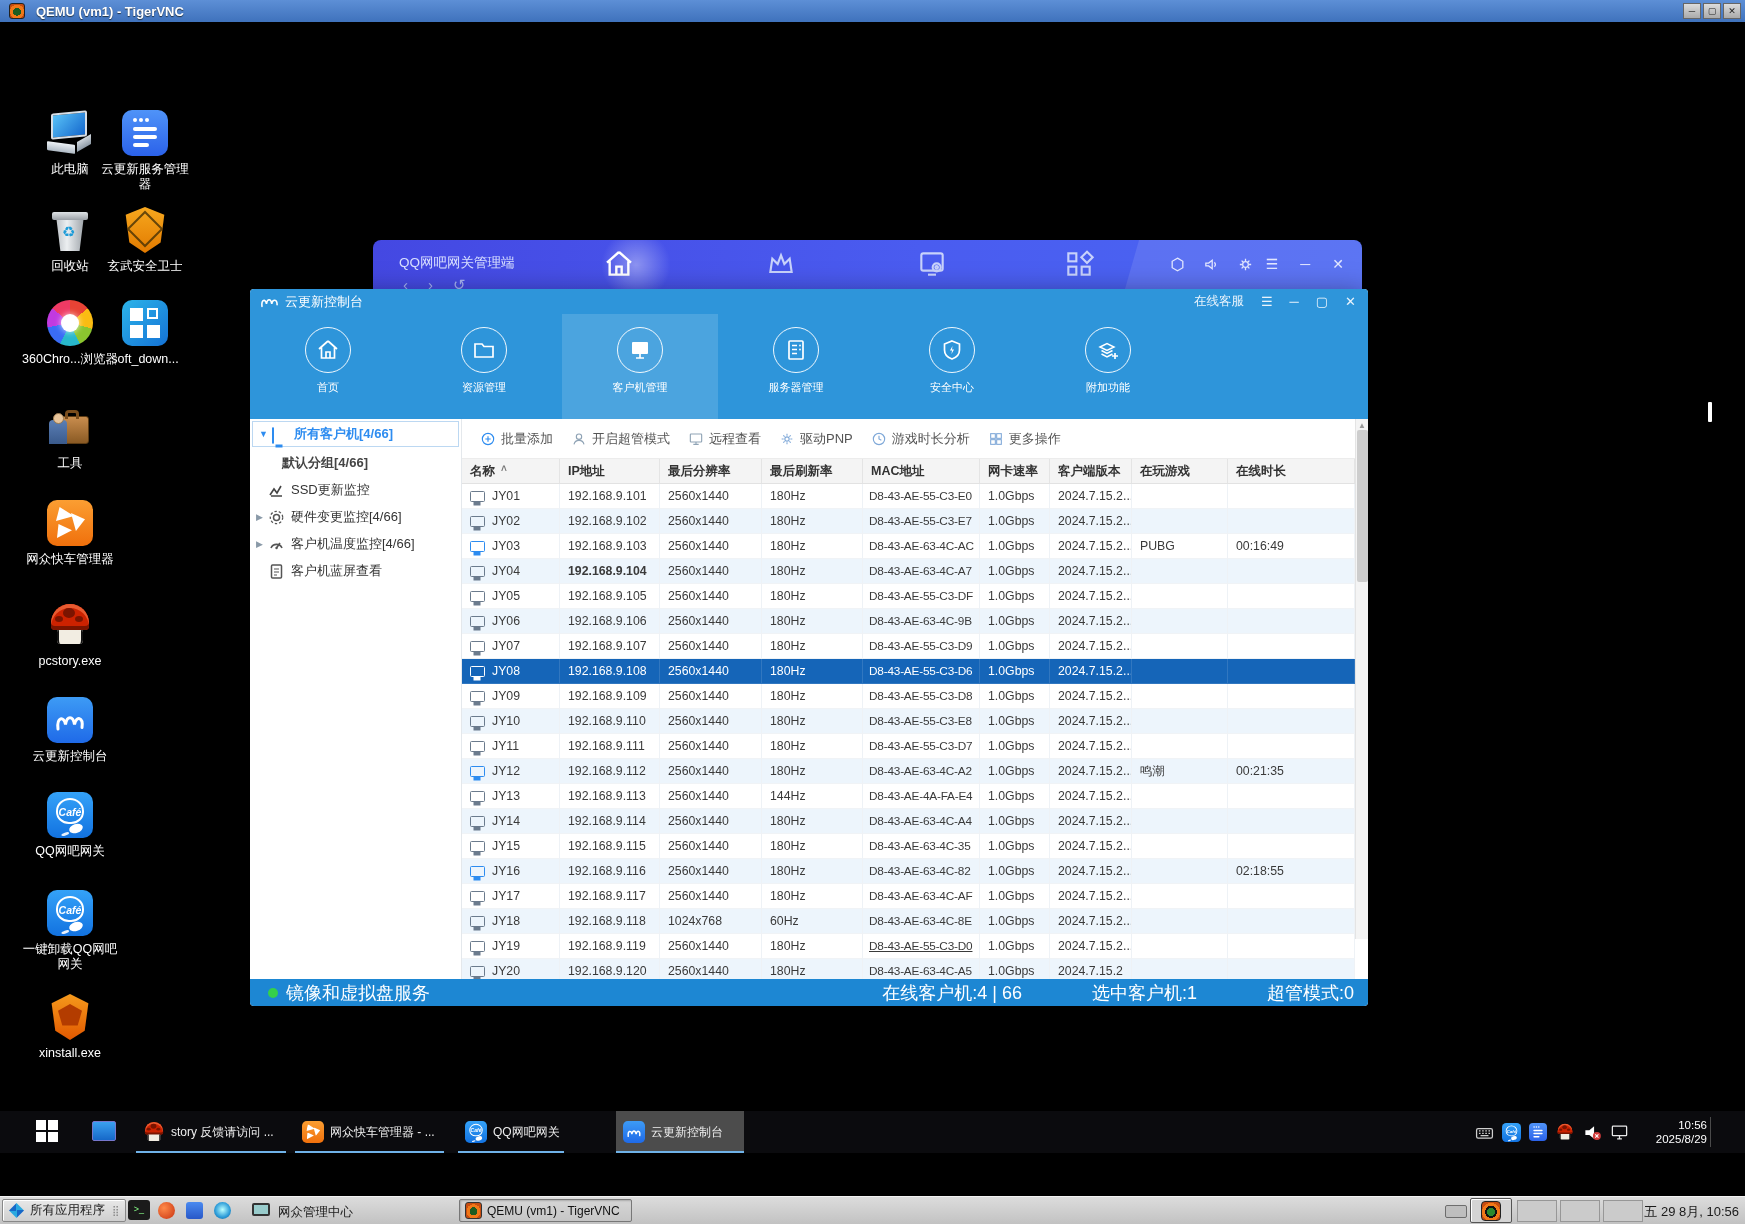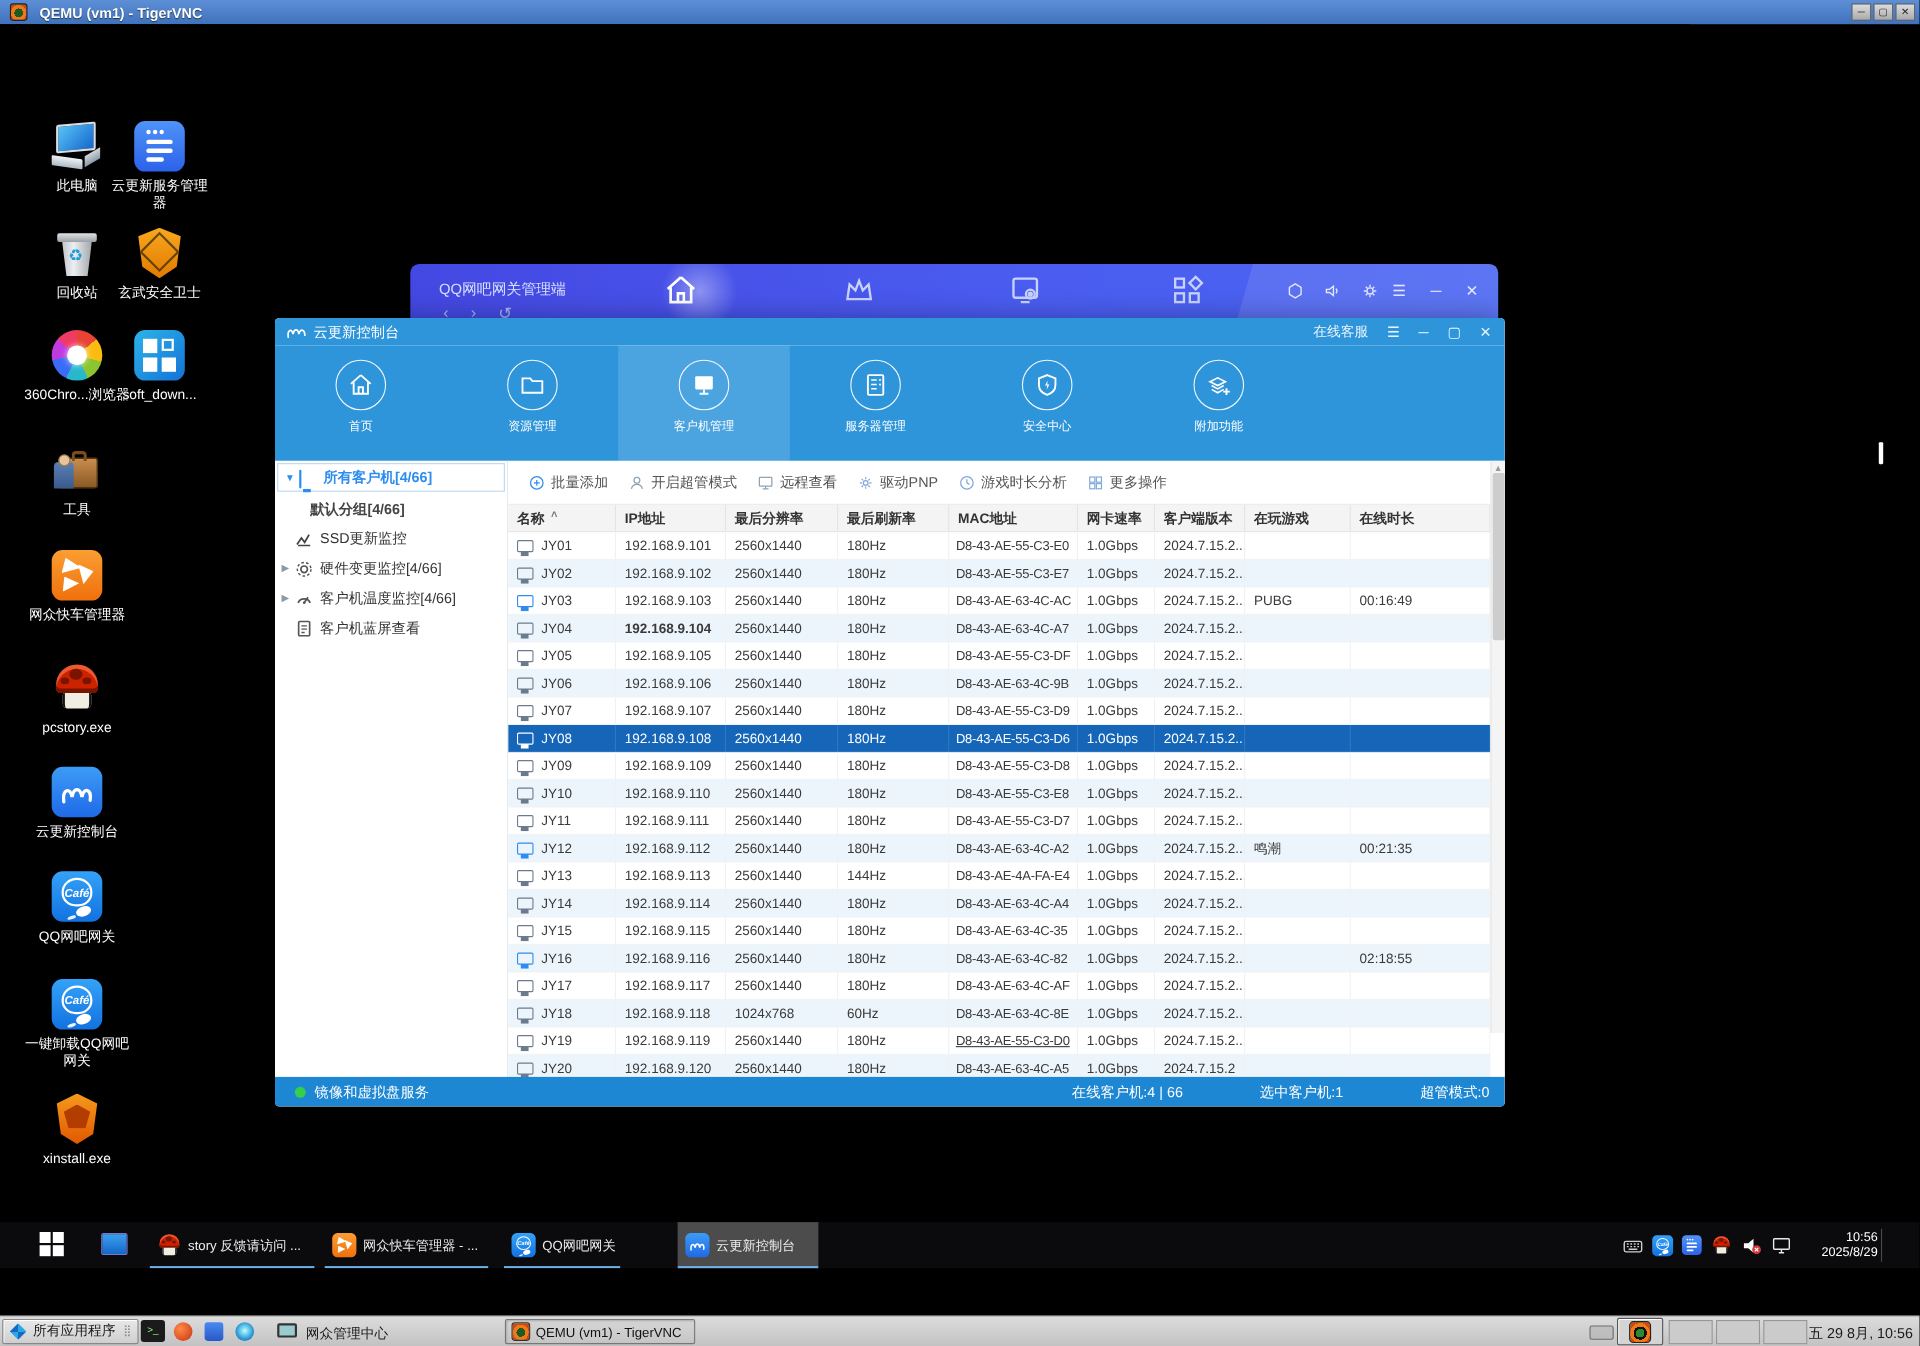--- a/index.html
+++ b/index.html
@@ -168,21 +168,21 @@
   .dtrow .c.mac{font-size:11.8px;letter-spacing:-.2px;padding-left:6px;}
   .dtrow .c0 .mon{margin-right:7px;}
   .dtrow.selected{background:#1565b8;}
   .dtrow.selected .c{color:#fff;border-color:rgba(255,255,255,.12);}
   #cl-scroll{position:absolute;right:0;top:170px;width:13px;height:520px;background:#f4f4f4;border-left:1px solid #e4e4e4;}
   #cl-thumb{position:absolute;left:1px;top:11px;width:11px;height:152px;background:#cdcdcd;border-radius:2px;}
   #cl-scroll .up{position:absolute;left:2px;top:2px;color:#999;font-size:8px;}
 
   
   #cl-status{position:absolute;left:0;bottom:0;width:100%;height:27px;background:#1d87d3;
-    display:flex;align-items:center;color:#fff;font-size:13px;}
+    display:flex;align-items:center;color:#fff;font-size:18px;}
   #cl-status .dot{width:10px;height:10px;border-radius:50%;background:#35d04b;margin:0 8px 0 18px;}
   #cl-status .right{position:absolute;right:14px;display:flex;gap:0;}
   #cl-status .right span{display:inline-block;}
 
   
   #win-taskbar{position:absolute;left:0;top:1089px;width:1745px;height:42px;background:#0b0b0e;}
   #win-start{position:absolute;left:36px;top:9px;width:24px;height:24px;cursor:pointer;}
   #win-start i{width:10px;height:10px;background:#fff;}
   #win-start .p2{left:12px;}  #win-start .p3{top:12px;}  #win-start .p4{left:12px;top:12px;}
   #win-deskicon{position:absolute;left:92px;top:10px;width:24px;height:20px;background:linear-gradient(#3aa0f0,#1668c8);

